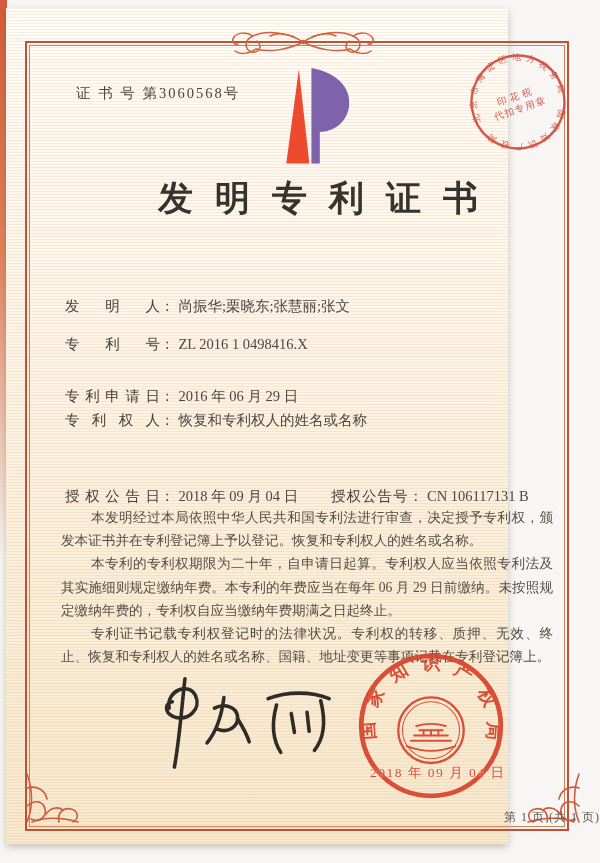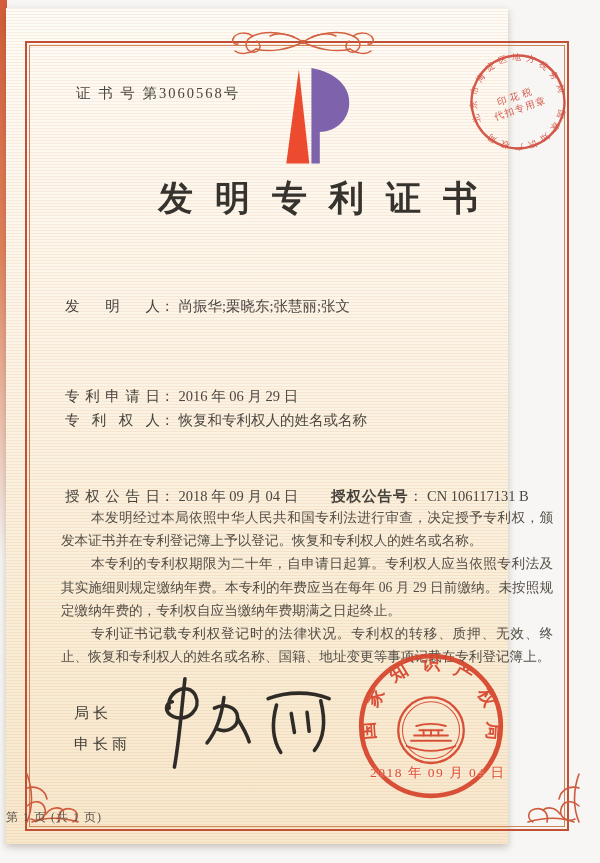--- a/index.html
+++ b/index.html
@@ -32,34 +32,34 @@
     transform:rotate(-19deg); opacity:.88; }
 
   .title { position:absolute; left:15px; top:167px; width:594px; text-align:center;
     font-size:35px; color:#36332e; letter-spacing:22px; text-indent:22px; font-weight:700; }
 
   .frow { position:absolute; left:59px; font-size:14.5px; color:#4c4741; white-space:nowrap; }
   .flabel { display:inline-block; width:95px; text-align:justify; text-align-last:justify; color:#45413b; }
   .fcolon { margin-right:4px; }
   .fvalue { color:#4c4741; }
   .grant-pair2 { position:absolute; left:266px; top:0; white-space:nowrap; }
-  .grant-pair2 .flabel { width:auto; text-align-last:auto; letter-spacing:1px;font-weight:bold; }
+  .grant-pair2 .flabel { width:auto; text-align-last:auto; letter-spacing:1px; }
 
   .bodytext { position:absolute; left:55px; top:498px; width:492px;
     font-size:13.6px; line-height:23.2px; color:#534d45; text-align:justify; }
   .bodytext p { text-indent:2.2em; }
 
   .officer { position:absolute; left:68px; top:690px; font-size:15px; color:#3e3a34; letter-spacing:4px; line-height:31px; }
   .handwriting { position:absolute; left:140px; top:664px; width:200px; height:106px; }
 
   .seal { position:absolute; left:351px; top:644px; width:148px; height:148px; opacity:.93; }
   .seal-date { position:absolute; left:364px; top:756px; font-size:13.5px; color:#e04a30;
     letter-spacing:1.5px; font-weight:500; text-shadow:0 0 2px rgba(255,250,240,.8); }
 
-  .footer { position:absolute; left:0; top:801px; width:594px; text-align:left;
+  .footer { position:absolute; left:0; top:801px; width:594px; text-align:right;
     font-size:12px; color:#5d564b; letter-spacing:1px; }
 
   .ornament-top { position:absolute; left:202px; top:19px; width:190px; height:30px; }
   .corner-bl { position:absolute; left:16px; top:756px; width:62px; height:62px; }
   .corner-br { position:absolute; left:516px; top:756px; width:62px; height:62px; transform:scaleX(-1); }
 
   svg { display:block; }
 </style>
 </head>
 <body>
@@ -145,43 +145,42 @@
       </text>
       <text x="55" y="52" text-anchor="middle" font-size="10.5" fill="#cf4333" letter-spacing="4">印花税</text>
       <text x="55" y="66" text-anchor="middle" font-size="10.5" fill="#cf4333" letter-spacing="1.5">代扣专用章</text>
     </svg>
 
     <div class="title">发明专利证书</div>
 
     <div class="frow" style="top:289px">
       <span class="flabel">发明人</span><span class="fcolon">：</span><span class="fvalue">尚振华;栗晓东;张慧丽;张文</span>
     </div>
+    <div class="frow" style="top:327px">
+      <span class="flabel">专利号</span><span class="fcolon">：</span><span class="fvalue">ZL 2016 1 0498416.X</span>
+    </div>
     <div class="frow" style="top:379px">
       <span class="flabel">专利申请日</span><span class="fcolon">：</span><span class="fvalue">2016 年 06 月 29 日</span>
     </div>
     <div class="frow" style="top:403px">
       <span class="flabel">专利权人</span><span class="fcolon">：</span><span class="fvalue">恢复和专利权人的姓名或名称</span>
     </div>
     <div class="frow" style="top:479px">
       <span class="flabel">授权公告日</span><span class="fcolon">：</span><span class="fvalue">2018 年 09 月 04 日</span>
       <span class="grant-pair2">
         <span class="flabel">授权公告号</span><span class="fcolon">：</span><span class="fvalue">CN 106117131 B</span>
       </span>
     </div>
 
     <div class="bodytext">
       <p>本发明经过本局依照中华人民共和国专利法进行审查，决定授予专利权，颁发本证书并在专利登记簿上予以登记。恢复和专利权人的姓名或名称。</p>
       <p>本专利的专利权期限为二十年，自申请日起算。专利权人应当依照专利法及其实施细则规定缴纳年费。本专利的年费应当在每年 06 月 29 日前缴纳。未按照规定缴纳年费的，专利权自应当缴纳年费期满之日起终止。</p>
       <p>专利证书记载专利权登记时的法律状况。专利权的转移、质押、无效、终止、恢复和专利权人的姓名或名称、国籍、地址变更等事项记载在专利登记簿上。</p>
     </div>
 
-    <div class="officer">
-      <div>局长</div>
-      <div>申长雨</div>
-    </div>
 
     <svg class="handwriting" viewBox="0 0 190 100">
       <g stroke="#2f2c27" stroke-width="3.4" fill="none" stroke-linecap="round" stroke-linejoin="round">
         <path d="M22,34 C19,17 41,9 47,22 C53,35 40,47 26,42 C17,38 18,29 25,28"></path>
         <path d="M37,6 C34,32 32,62 27,90"></path>
         <path d="M74,24 C72,40 67,56 58,67"></path>
         <path d="M65,34 C75,29 86,33 87,42 C88,52 77,58 68,54"></path>
         <path d="M87,44 C92,52 96,59 98,66"></path>
         <path d="M116,25 C134,18 157,18 174,25"></path>
         <path d="M124,31 C119,49 121,65 128,76"></path>

